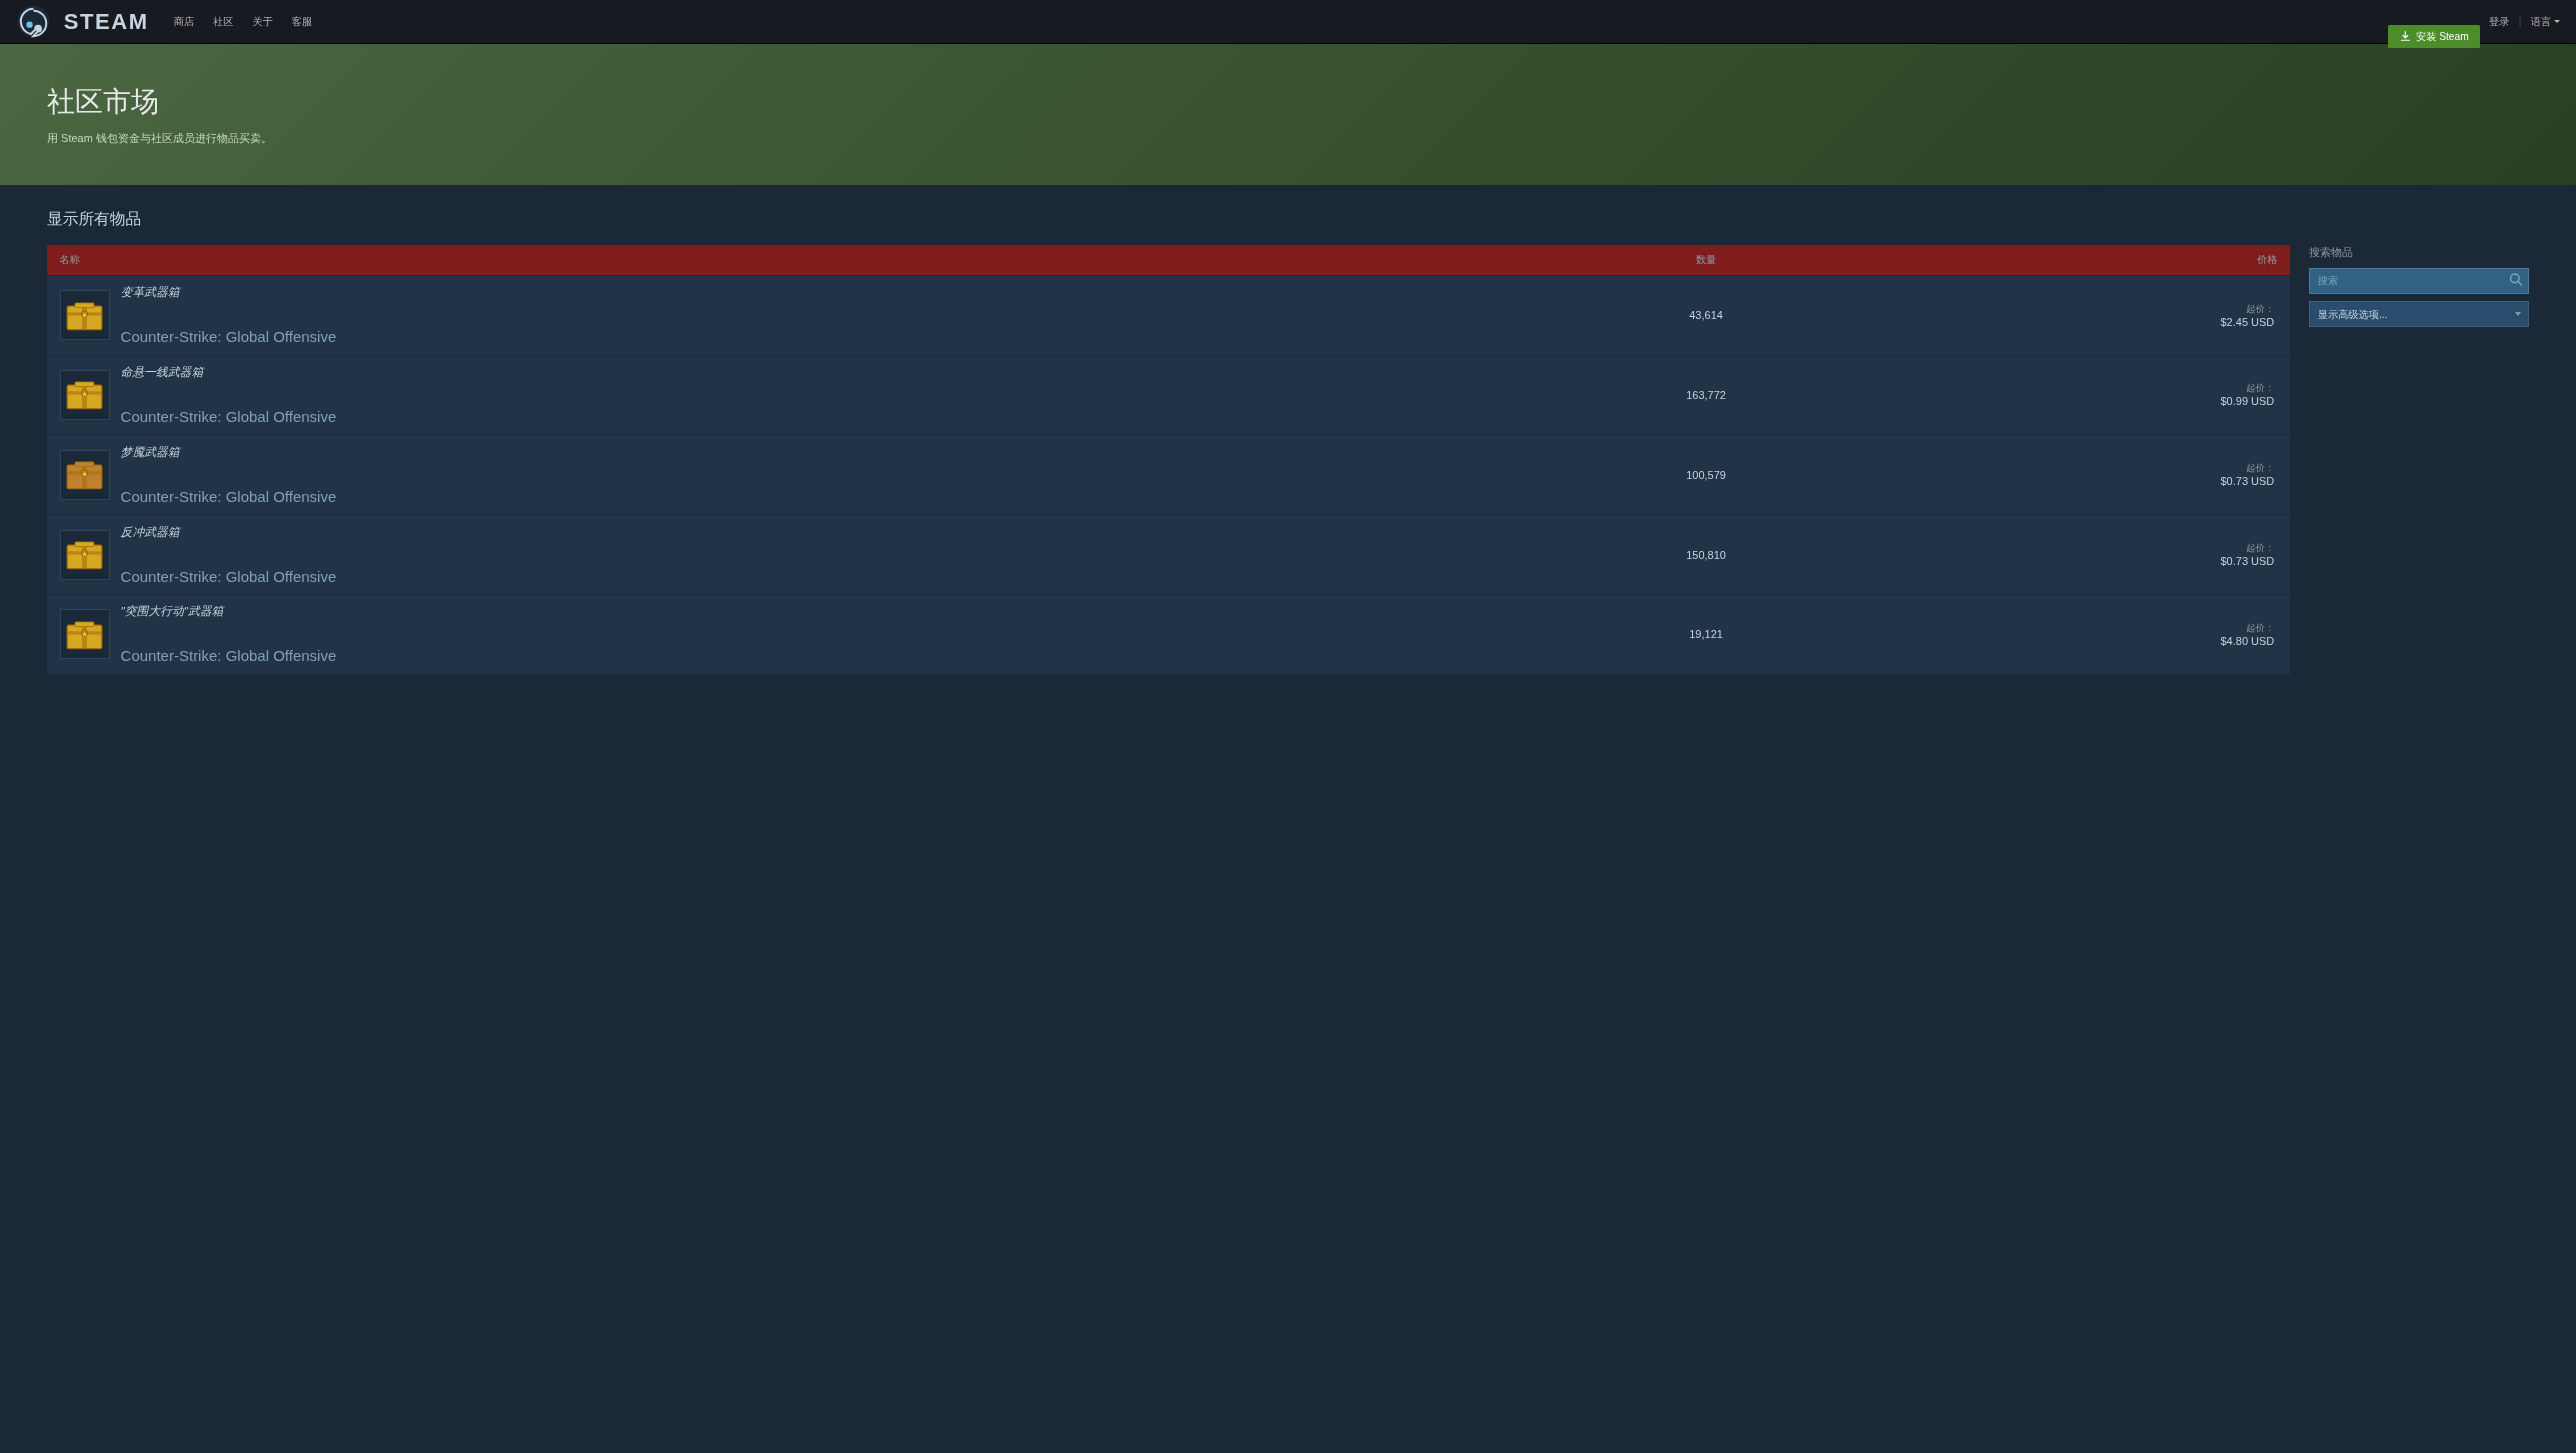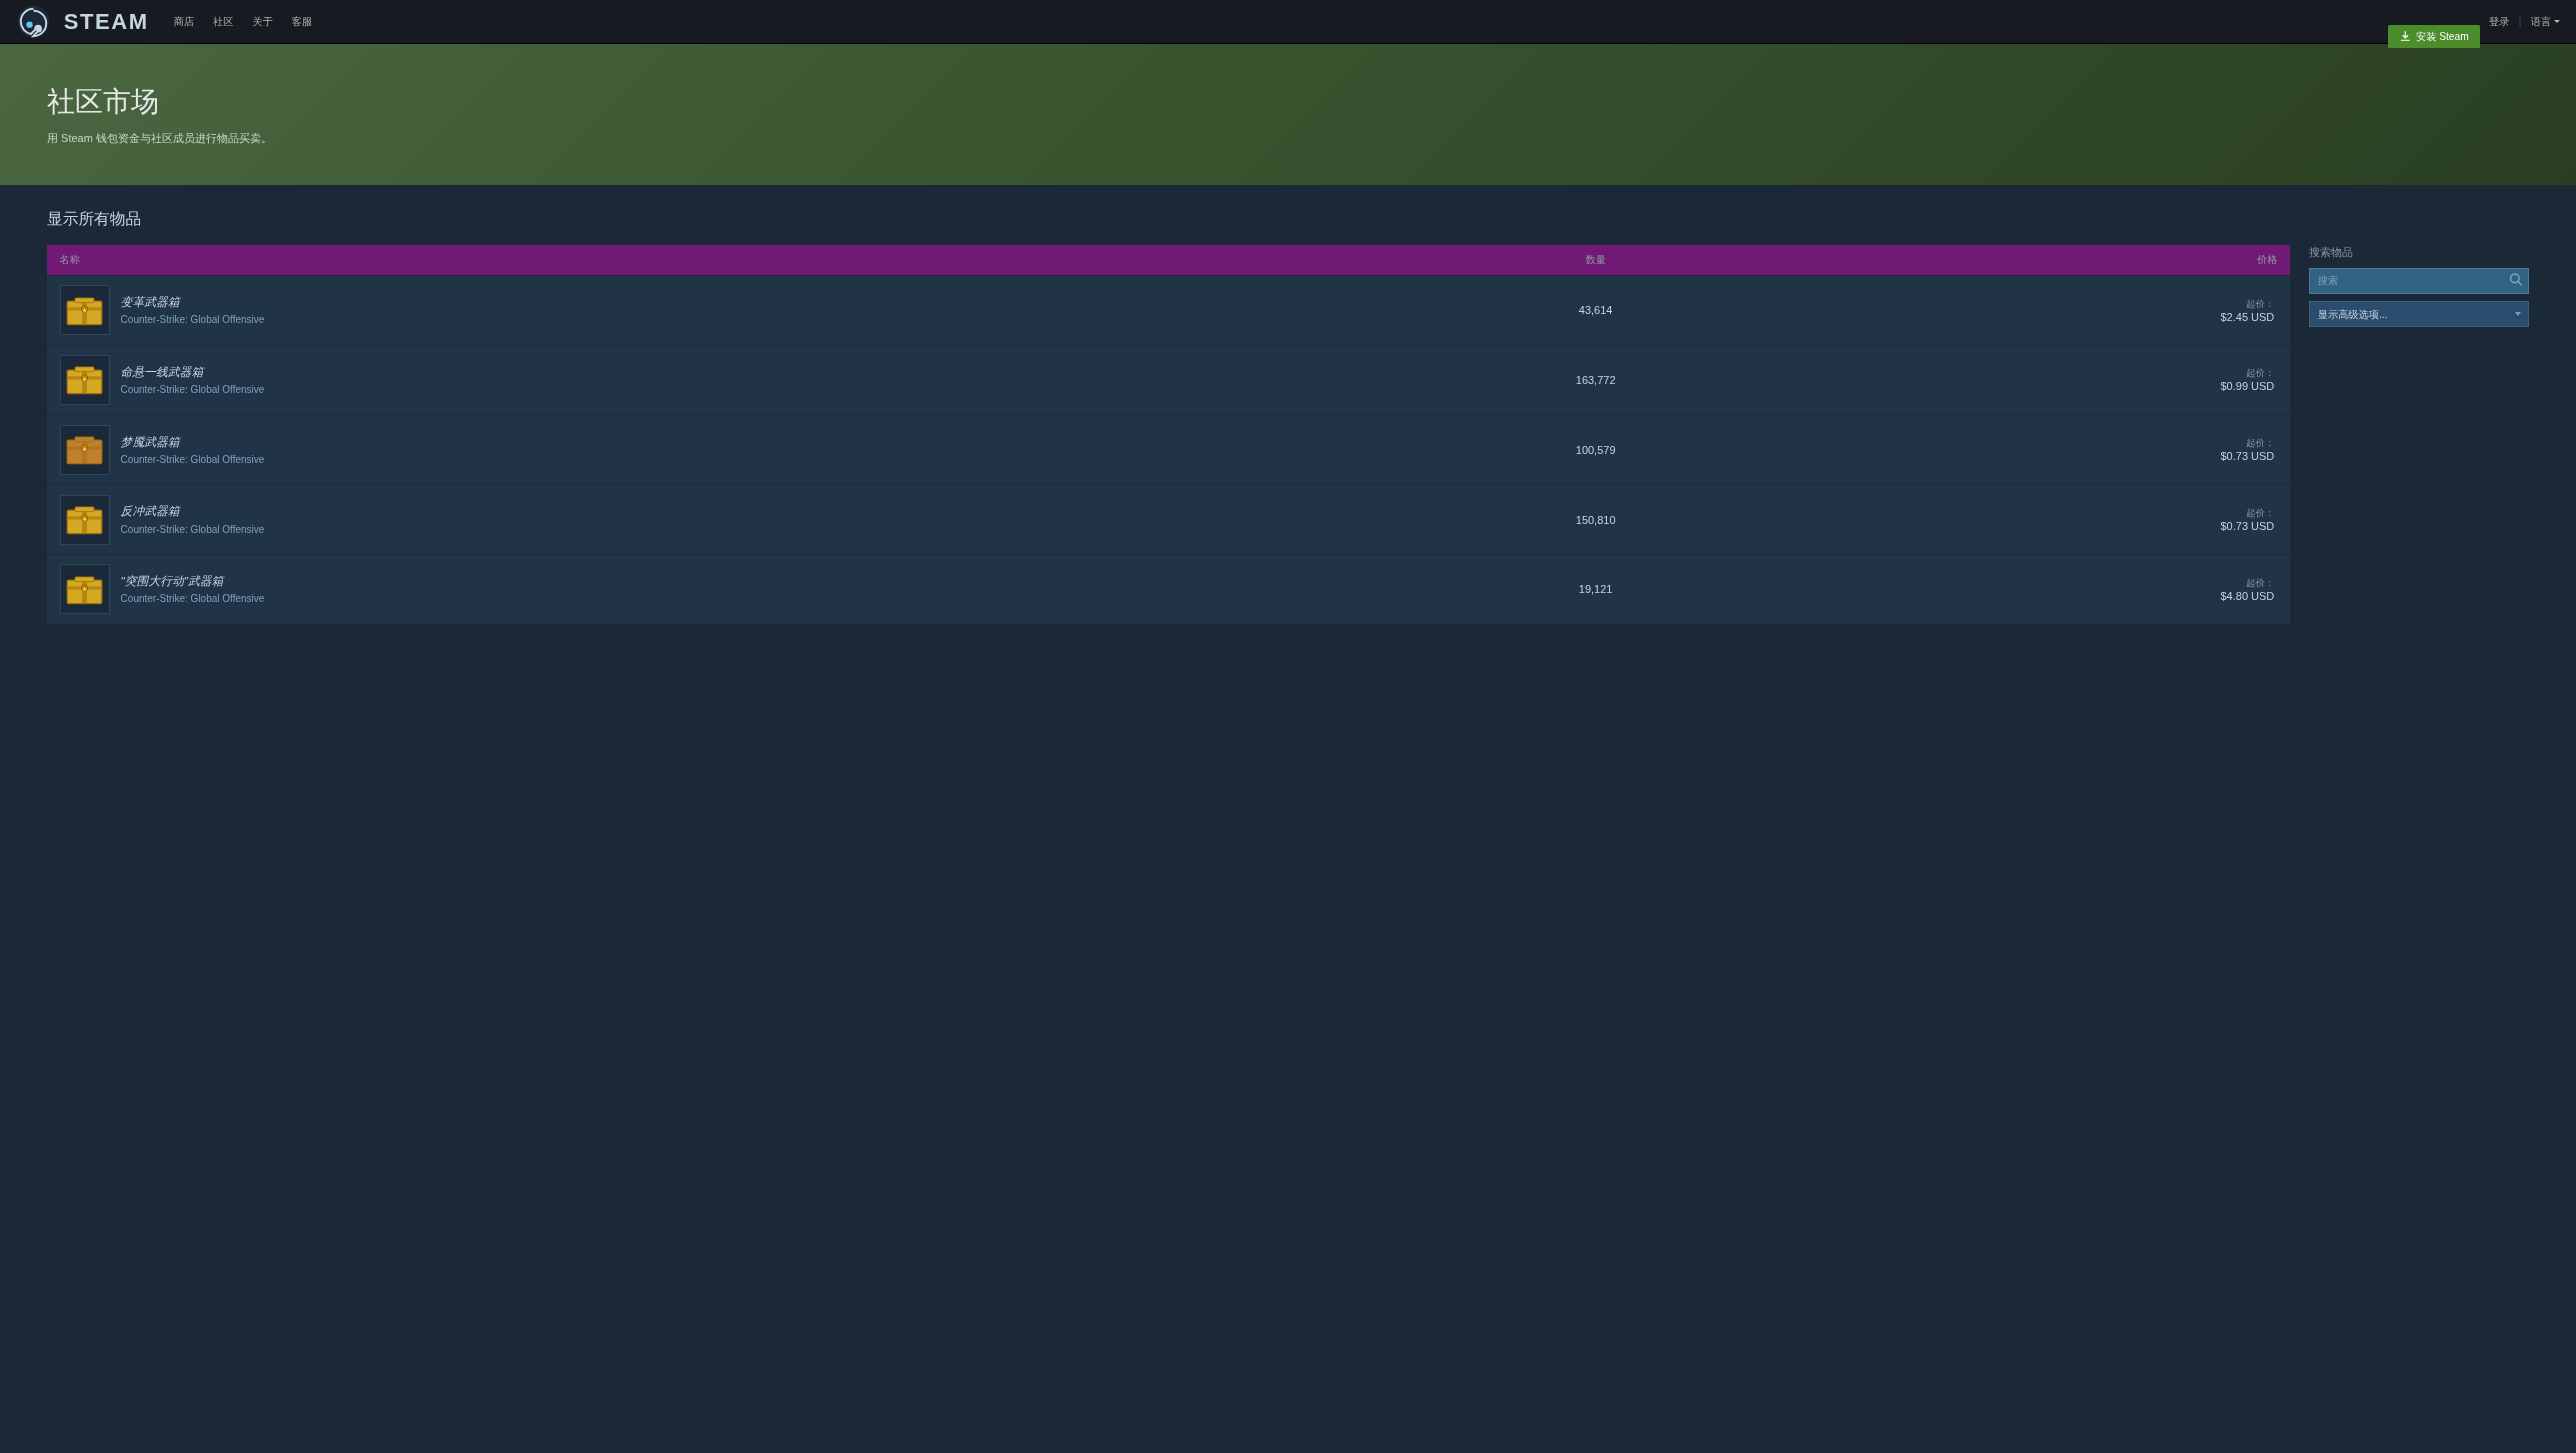--- a/index.html
+++ b/index.html
@@ -131,21 +131,21 @@
       gap: 19px;
       align-items: flex-start;
     }
 
     
     .market-table {
       flex: 1;
       border-collapse: collapse;
     }
     .market-table thead tr {
-      background: #701a75;
+      background: #7f1d1d;
     }
     .market-table th {
       padding: 7.8px 12.6px;
       font-size: 10.2px;
       color: #8f98a0;
       font-weight: normal;
       text-align: left;
       border-bottom: 0.8px solid #1b2838;
     }
     .market-table th.right { text-align: right; }
@@ -179,22 +179,23 @@
       height: 41px;
     }
     .item-info {}
     .item-name {
       font-size: 11.8px;
       color: #c6d4df;
       margin-bottom: 3.1px;
       font-style: italic;
     }
     .item-game {
-      font-size: 10px;
+      font-size: 15px;
       color: #7fa0ba;
+      margin-top: 27px;
     }
 
     .qty-cell {
       text-align: center;
       padding: 9.4px 12.6px;
       font-size: 11px;
       color: #c6d4df;
       white-space: nowrap;
     }
     .price-cell {

